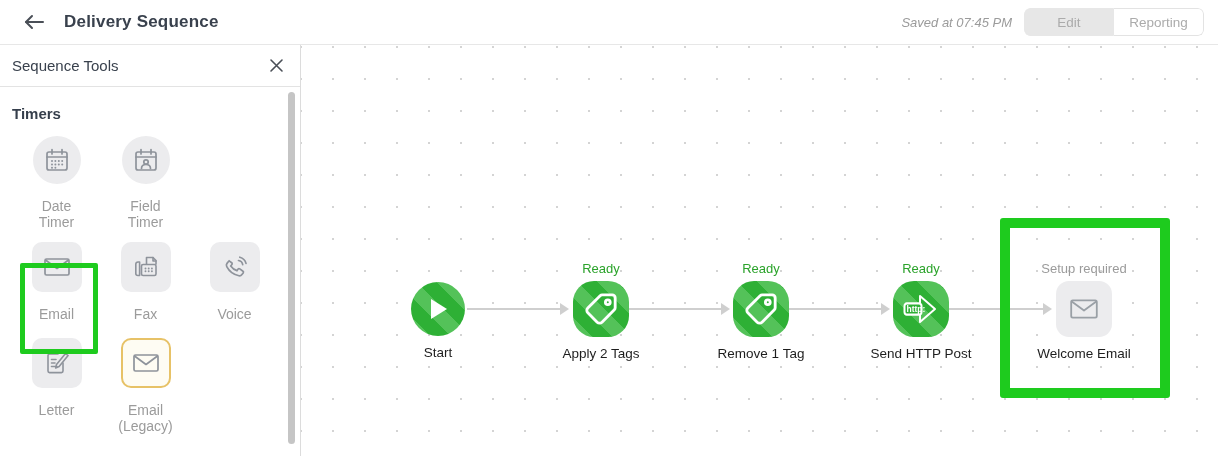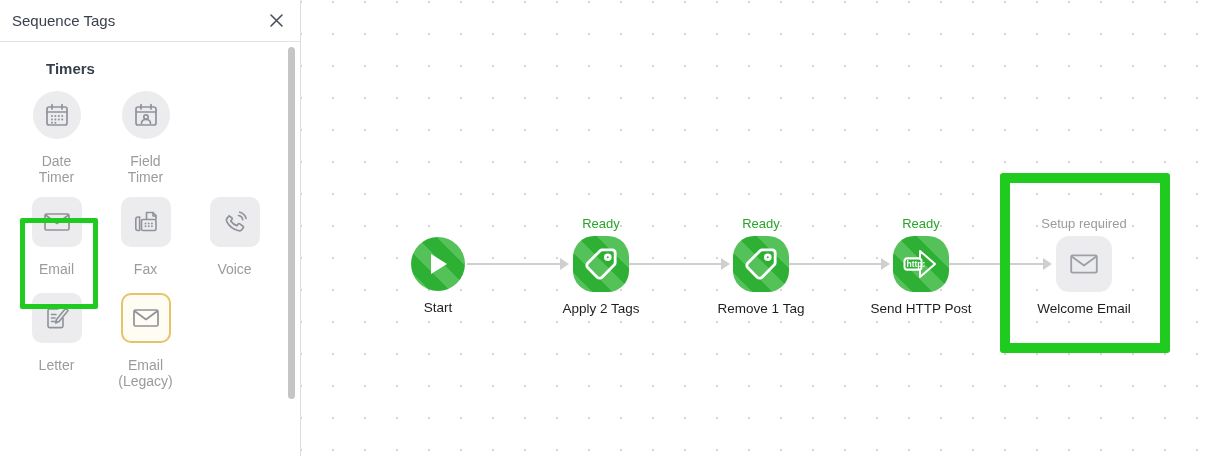--- a/index.html
+++ b/index.html
@@ -26,21 +26,21 @@
   .main { flex:1; display:flex; min-height:0; position:relative; }
 
   
   .sidebar { width:301px; flex:0 0 301px; background:#fff; border-right:1px solid #dcdcdc;
     position:relative; }
   .sidebar-header { height:42px; border-bottom:1px solid #e3e3e3; display:flex; align-items:center;
     padding:0 14px 0 12px; }
   .sidebar-title { font-size:15px; color:#39414d; }
   .close-btn { margin-left:auto; width:20px; height:20px; display:flex; align-items:center;
     justify-content:center; cursor:pointer; }
-  .section-heading { font-size:15px; font-weight:700; color:#363f4c; padding:18px 0 2px 12px;margin-left:34px; }
+  .section-heading { font-size:15px; font-weight:700; color:#363f4c; padding:18px 0 2px 12px; }
   .tiles { display:grid; grid-template-columns:89px 89px 89px; padding-left:12px; row-gap:4px; }
   .tool { display:flex; flex-direction:column; align-items:center; padding-top:12px; cursor:grab; }
   .tile-circle { width:48px; height:48px; border-radius:50%; background:#ececee;
     display:flex; align-items:center; justify-content:center; }
   .tile-square { width:50px; height:50px; border-radius:10px; background:#ececee;
     display:flex; align-items:center; justify-content:center; }
   .tile-square.legacy { background:#fefcf3; border:2px solid #e7c267; }
   .tool-label { margin-top:14px; font-size:14px; color:#9b9b9b; text-align:center; line-height:16px;
     max-width:66px; }
   .sb-scroll-thumb { position:absolute; right:5px; top:47px; width:7px; height:352px;
@@ -70,26 +70,42 @@
   .arrow::after { content:""; position:absolute; right:-8px; top:-5px; border-left:9px solid #cfcfcf;
     border-top:6px solid transparent; border-bottom:6px solid transparent; }
   .canvas-highlight { position:absolute; left:699px; top:173px; width:170px; height:180px;
     border:10px solid #1ecb1e; border-radius:3px; pointer-events:none; z-index:5; }
 </style>
 </head>
 <body>
 
 <div class="app">
 
+  <div class="topbar">
+    <div class="back-btn">
+      <svg width="22" height="18" viewBox="0 0 22 18" fill="none" stroke="#4a4f57" stroke-width="2" stroke-linecap="round" stroke-linejoin="round">
+        <path d="M20 9 H3"></path>
+          <path d="M9 3 L3 9 L9 15"></path>
+      </svg>
+    </div>
+    <div class="page-title">Delivery Sequence</div>
+    <div class="topbar-right">
+      <div class="saved-note">Saved at 07:45 PM</div>
+      <div class="seg">
+        <div class="seg-btn edit">Edit</div>
+        <div class="seg-btn reporting">Reporting</div>
+      </div>
+    </div>
+  </div>
 
   <div class="main">
 
     <div class="sidebar">
       <div class="sidebar-header">
-        <div class="sidebar-title">Sequence Tags</div>
+        <div class="sidebar-title">Sequence Tools</div>
         <div class="close-btn">
           <svg width="15" height="15" viewBox="0 0 15 15" stroke="#4a4f57" stroke-width="1.6" stroke-linecap="round">
               <path d="M2 2 L13 13 M13 2 L2 13"></path>
             </svg>
         </div>
       </div>
 
       <div class="section-heading">Timers</div>
       <div class="tiles">
         <div class="tool">

